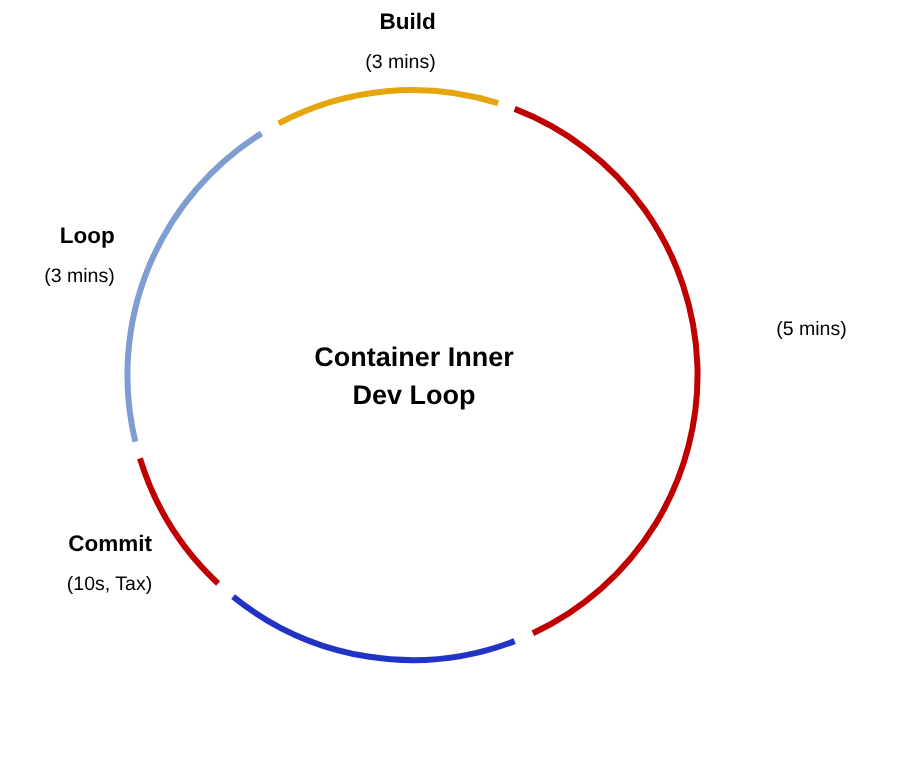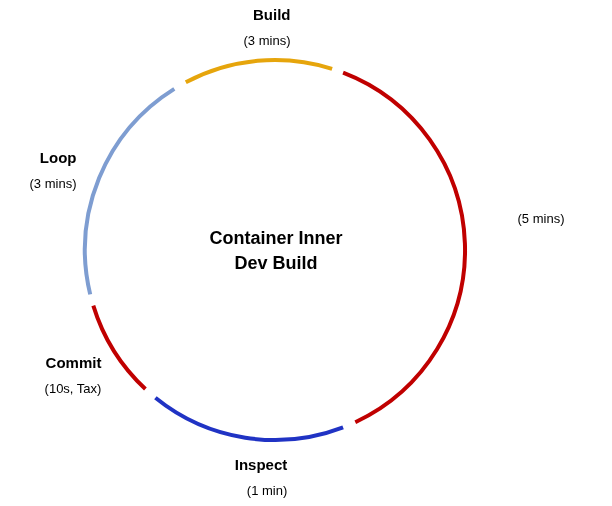--- a/index.html
+++ b/index.html
@@ -71,38 +71,34 @@
   <svg id="loop-svg" class="loop-svg" viewBox="0 0 612 506">
       <path d="M 185.8 82.2 A 190 190 0 0 1 332.1 68.8" fill="none" stroke="#E6A50C" stroke-width="4" stroke-linecap="butt"></path>
       <path d="M 343.1 72.6 A 190 190 0 0 1 355.3 422.2" fill="none" stroke="#C00000" stroke-width="4" stroke-linecap="butt"></path>
       <path d="M 343.1 427.4 A 190 190 0 0 1 155.4 397.7" fill="none" stroke="#2033C4" stroke-width="4" stroke-linecap="butt"></path>
       <path d="M 145.4 389.0 A 190 190 0 0 1 93.3 305.6" fill="none" stroke="#C00000" stroke-width="4" stroke-linecap="butt"></path>
       <path d="M 90.2 294.4 A 190 190 0 0 1 174.3 88.9" fill="none" stroke="#7E9DD1" stroke-width="4" stroke-linecap="butt"></path>
     </svg>
 
   <div class="center-title">
     <div>Container Inner</div>
-    <div>Dev Build</div>
+    <div>Dev Loop</div>
   </div>
 
   <div class="seg-label pos-build">
     <div class="lbl">Build</div>
     <div class="sub">(3 mins)</div>
   </div>
 
   <div class="seg-label two-line pos-deploy">
     <div class="lbl">
     </div>
     <div class="sub">(5 mins)</div>
   </div>
 
-  <div class="seg-label pos-inspect">
-    <div class="lbl">Inspect</div>
-    <div class="sub">(1 min)</div>
-  </div>
 
   <div class="seg-label pos-commit">
     <div class="lbl">Commit</div>
     <div class="sub">(10s, Tax)</div>
   </div>
 
   <div class="seg-label pos-code">
     <div class="lbl">Loop</div>
     <div class="sub">(3 mins)</div>
   </div>

